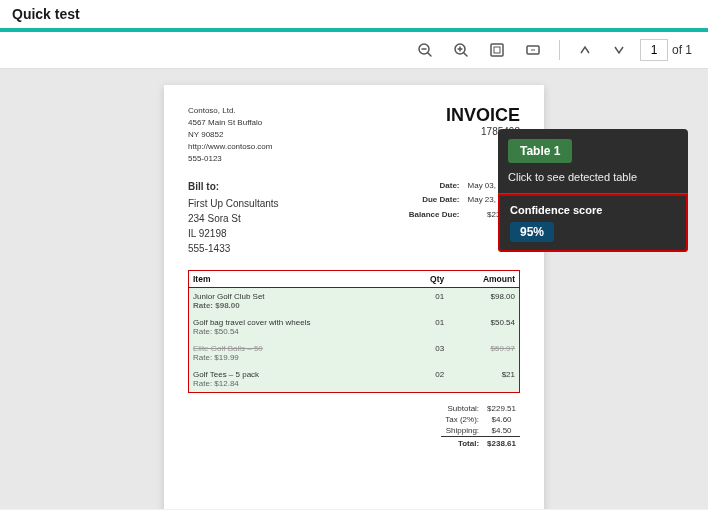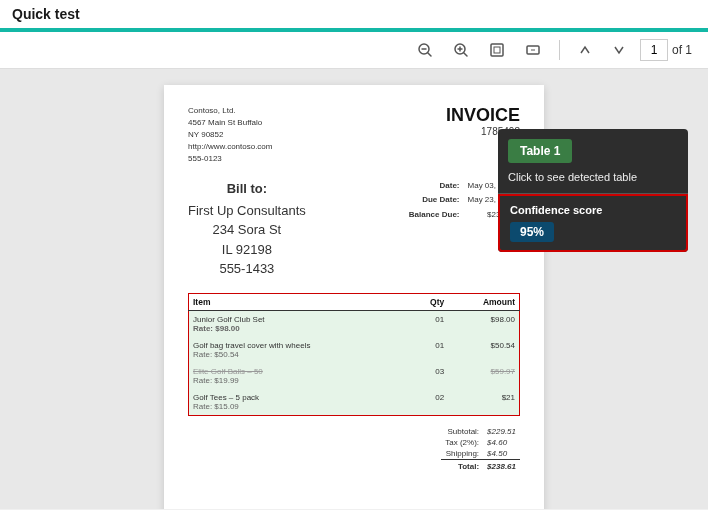--- a/index.html
+++ b/index.html
@@ -119,24 +119,23 @@
       font-size: 10px;
       color: #333;
     }
 
     .bill-section {
       display: flex;
       justify-content: space-between;
       margin-bottom: 14px;
     }
     .bill-to {
-      font-size: 13px;
+      font-size: 10px;
       color: #333;
       line-height: 1.5;
-      text-align: center;
     }
     .bill-to .label {
       font-weight: bold;
       margin-bottom: 2px;
     }
     .invoice-dates {
       font-size: 8px;
       color: #333;
       line-height: 1.8;
       text-align: right;
@@ -195,23 +194,22 @@
       border-collapse: collapse;
     }
     .totals-section td {
       padding: 1px 4px;
     }
     .totals-section td:first-child {
       text-align: right;
       font-size: 8px;
     }
     .totals-section td:last-child {
-      text-align: left;
+      text-align: center;
       font-size: 8px;
-      font-style: italic;
     }
     .totals-section .total-row td {
       font-weight: bold;
       border-top: 1px solid #333;
       padding-top: 2px;
     }
 
     
     #tooltip-panel {
       position: absolute;
@@ -404,21 +402,21 @@
               <td>
                 <div style="text-decoration: line-through; color: rgb(153, 153, 153);">Elite Golf Balls – 50</div>
                 <div style="color: rgb(102, 102, 102);">Rate: $19.99</div>
               </td>
               <td class="right">03</td>
               <td class="right" style="text-decoration: line-through; color: rgb(153, 153, 153);">$59.97</td>
             </tr>
             <tr class="row-highlighted">
               <td>
                 <div>Golf Tees – 5 pack</div>
-                <div style="color: rgb(102, 102, 102);">Rate: $15.09</div>
+                <div style="color: rgb(102, 102, 102);">Rate: $12.84</div>
               </td>
               <td class="right">02</td>
               <td class="right">$21</td>
             </tr>
           </tbody>
       </table>
 
       <div class="totals-section">
         <table>
           <tbody>

